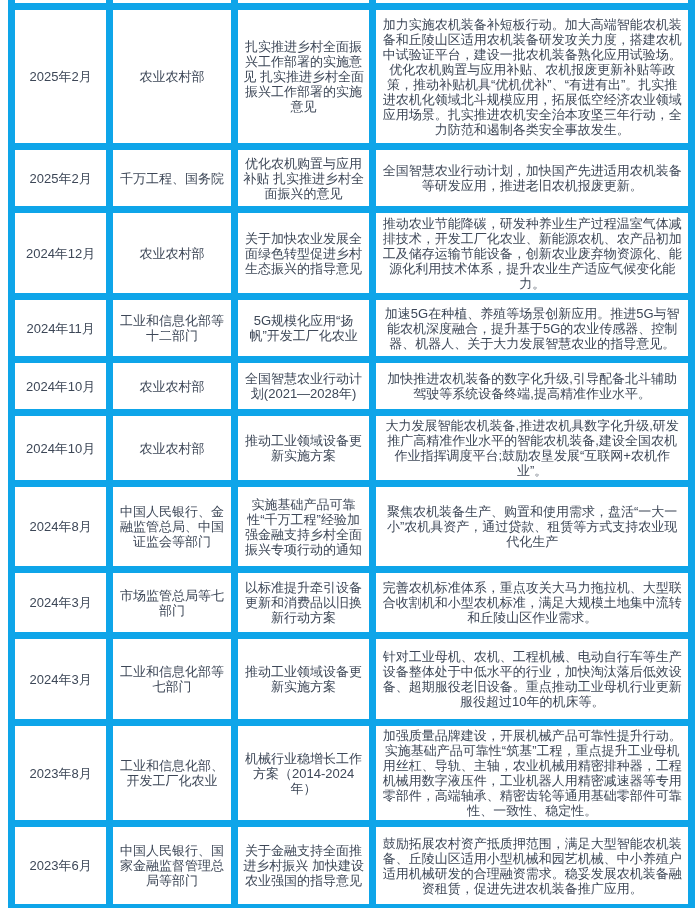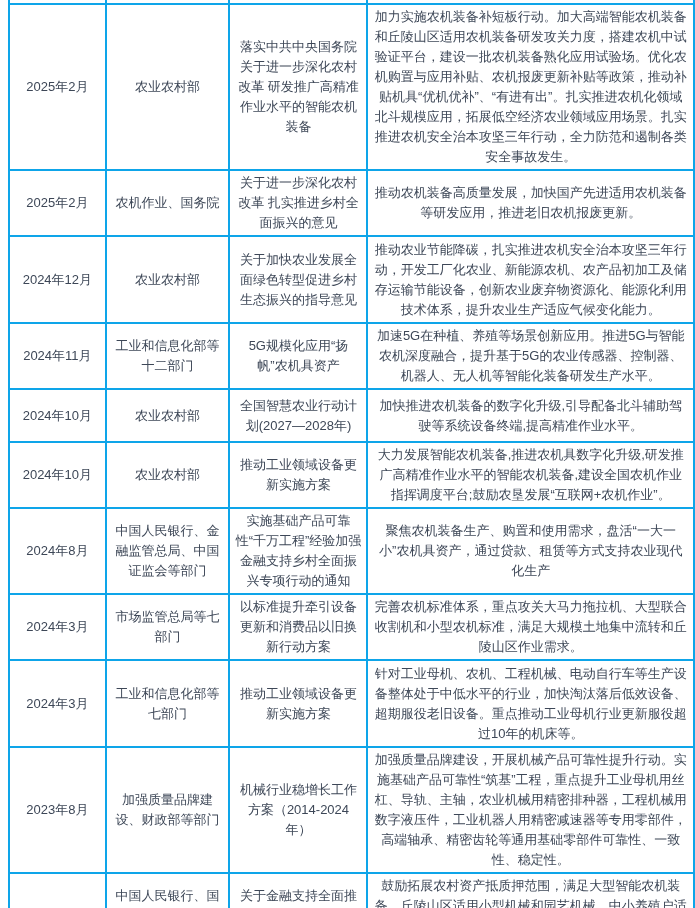--- a/index.html
+++ b/index.html
@@ -15,26 +15,26 @@
     overflow: hidden;
     position: relative;
   }
   table.policy-table {
     border-collapse: collapse;
     table-layout: fixed;
     margin-left: 8px;
     margin-top: 0;
   }
   table.policy-table td {
-    border: 2px solid #0ea5e9;
+    border: 7px solid #0ea5e9;
     text-align: center;
     vertical-align: middle;
     color: #3d4757;
     font-size: 13px;
-    line-height: 20px;
+    line-height: 15px;
     padding: 2px 5px;
     word-break: break-all;
     overflow: hidden;
   }
   td.col-date    { width: 90px;  }
   td.col-agency  { width: 118px; }
   td.col-title   { width: 133px; }
   td.col-content { width: 334px; padding: 2px 6px; }
   tr.partial-row td {
     border-top: none;
@@ -52,49 +52,49 @@
       <tr class="partial-row">
         <td class="col-date"></td>
         <td class="col-agency"></td>
         <td class="col-title"></td>
         <td class="col-content"></td>
       </tr>
 
       <tr style="height:140px;">
         <td class="col-date">2025年2月</td>
         <td class="col-agency">农业农村部</td>
-        <td class="col-title">落实中共中央国务院关于进一步深化农村改革 研发推广高精准作业水平的智能农机装备</td>
+        <td class="col-title">扎实推进乡村全面振兴工作部署的实施意见 扎实推进乡村全面振兴工作部署的实施意见</td>
         <td class="col-content">加力实施农机装备补短板行动。加大高端智能农机装备和丘陵山区适用农机装备研发攻关力度，搭建农机中试验证平台，建设一批农机装备熟化应用试验场。优化农机购置与应用补贴、农机报废更新补贴等政策，推动补贴机具“优机优补”、“有进有出”。扎实推进农机化领域北斗规模应用，拓展低空经济农业领域应用场景。扎实推进农机安全治本攻坚三年行动，全力防范和遏制各类安全事故发生。</td>
       </tr>
 
       <tr style="height:63px;">
         <td class="col-date">2025年2月</td>
-        <td class="col-agency">农机作业、国务院</td>
-        <td class="col-title">关于进一步深化农村改革 扎实推进乡村全面振兴的意见</td>
-        <td class="col-content">推动农机装备高质量发展，加快国产先进适用农机装备等研发应用，推进老旧农机报废更新。</td>
+        <td class="col-agency">千万工程、国务院</td>
+        <td class="col-title">优化农机购置与应用补贴 扎实推进乡村全面振兴的意见</td>
+        <td class="col-content">全国智慧农业行动计划，加快国产先进适用农机装备等研发应用，推进老旧农机报废更新。</td>
       </tr>
 
       <tr style="height:87px;">
         <td class="col-date">2024年12月</td>
         <td class="col-agency">农业农村部</td>
         <td class="col-title">关于加快农业发展全面绿色转型促进乡村生态振兴的指导意见</td>
-        <td class="col-content">推动农业节能降碳，扎实推进农机安全治本攻坚三年行动，开发工厂化农业、新能源农机、农产品初加工及储存运输节能设备，创新农业废弃物资源化、能源化利用技术体系，提升农业生产适应气候变化能力。</td>
+        <td class="col-content">推动农业节能降碳，研发种养业生产过程温室气体减排技术，开发工厂化农业、新能源农机、农产品初加工及储存运输节能设备，创新农业废弃物资源化、能源化利用技术体系，提升农业生产适应气候变化能力。</td>
       </tr>
 
       <tr style="height:63px;">
         <td class="col-date">2024年11月</td>
         <td class="col-agency">工业和信息化部等十二部门</td>
-        <td class="col-title">5G规模化应用“扬帆”农机具资产</td>
-        <td class="col-content">加速5G在种植、养殖等场景创新应用。推进5G与智能农机深度融合，提升基于5G的农业传感器、控制器、机器人、无人机等智能化装备研发生产水平。</td>
+        <td class="col-title">5G规模化应用“扬帆”开发工厂化农业</td>
+        <td class="col-content">加速5G在种植、养殖等场景创新应用。推进5G与智能农机深度融合，提升基于5G的农业传感器、控制器、机器人、关于大力发展智慧农业的指导意见。</td>
       </tr>
 
       <tr style="height:53px;">
         <td class="col-date">2024年10月</td>
         <td class="col-agency">农业农村部</td>
-        <td class="col-title">全国智慧农业行动计划(2027—2028年)</td>
+        <td class="col-title">全国智慧农业行动计划(2021—2028年)</td>
         <td class="col-content">加快推进农机装备的数字化升级,引导配备北斗辅助驾驶等系统设备终端,提高精准作业水平。</td>
       </tr>
 
       <tr style="height:66px;">
         <td class="col-date">2024年10月</td>
         <td class="col-agency">农业农村部</td>
         <td class="col-title">推动工业领域设备更新实施方案</td>
         <td class="col-content">大力发展智能农机装备,推进农机具数字化升级,研发推广高精准作业水平的智能农机装备,建设全国农机作业指挥调度平台;鼓励农垦发展“互联网+农机作业”。</td>
       </tr>
 
@@ -114,21 +114,21 @@
 
       <tr style="height:87px;">
         <td class="col-date">2024年3月</td>
         <td class="col-agency">工业和信息化部等七部门</td>
         <td class="col-title">推动工业领域设备更新实施方案</td>
         <td class="col-content">针对工业母机、农机、工程机械、电动自行车等生产设备整体处于中低水平的行业，加快淘汰落后低效设备、超期服役老旧设备。重点推动工业母机行业更新服役超过10年的机床等。</td>
       </tr>
 
       <tr style="height:101px;">
         <td class="col-date">2023年8月</td>
-        <td class="col-agency">加强质量品牌建设、财政部等部门</td>
+        <td class="col-agency">工业和信息化部、开发工厂化农业</td>
         <td class="col-title">机械行业稳增长工作方案（2014-2024年）</td>
         <td class="col-content">加强质量品牌建设，开展机械产品可靠性提升行动。实施基础产品可靠性“筑基”工程，重点提升工业母机用丝杠、导轨、主轴，农业机械用精密排种器，工程机械用数字液压件，工业机器人用精密减速器等专用零部件，高端轴承、精密齿轮等通用基础零部件可靠性、一致性、稳定性。</td>
       </tr>
 
       <tr style="height:84px;">
         <td class="col-date">2023年6月</td>
         <td class="col-agency">中国人民银行、国家金融监督管理总局等部门</td>
         <td class="col-title">关于金融支持全面推进乡村振兴 加快建设农业强国的指导意见</td>
         <td class="col-content">鼓励拓展农村资产抵质押范围，满足大型智能农机装备、丘陵山区适用小型机械和园艺机械、中小养殖户适用机械研发的合理融资需求。稳妥发展农机装备融资租赁，促进先进农机装备推广应用。</td>
       </tr>

